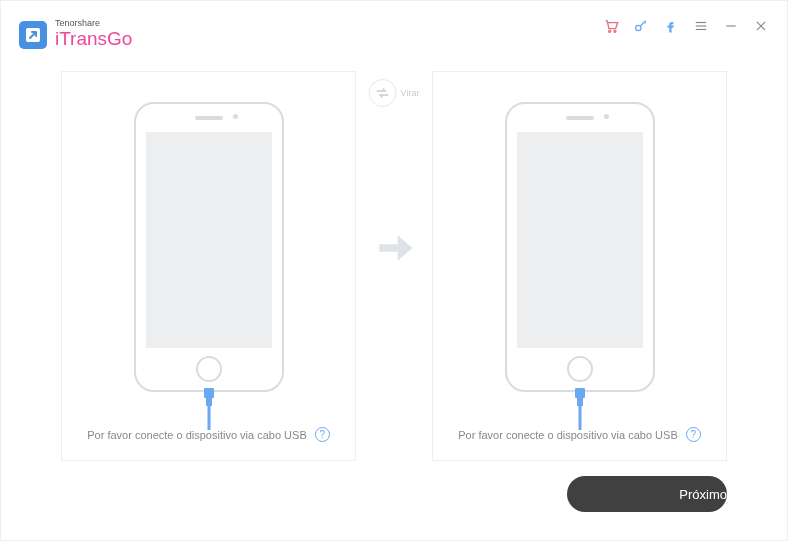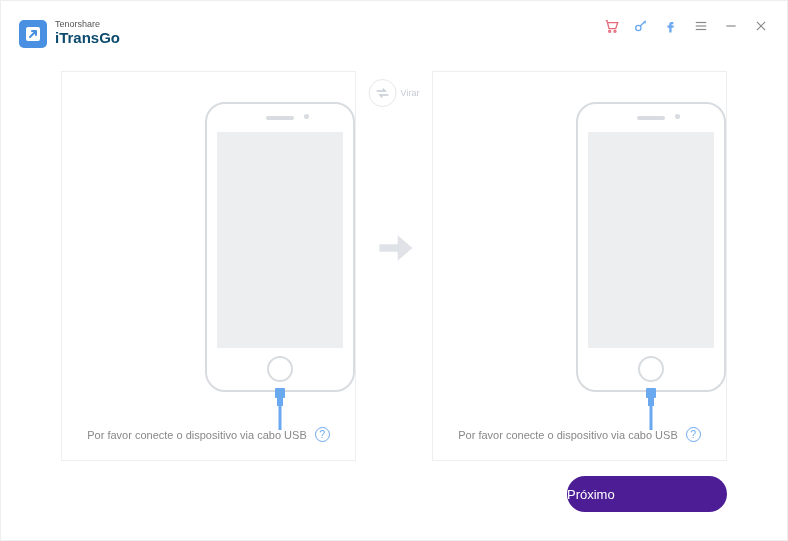--- a/index.html
+++ b/index.html
@@ -14,56 +14,56 @@
   }
   .header {
     height: 50px;
     display: flex;
     align-items: center;
     justify-content: space-between;
     padding: 0 18px;
   }
   .brand {
     display: flex;
-    align-items: flex-start;
+    align-items: flex-end;
     gap: 8px;
     margin-top: 16px;
   }
   .brand-icon {
     width: 28px;
     height: 28px;
     background: #4a90e2;
     border-radius: 5px;
     display: flex;
     align-items: center;
     justify-content: center;
   }
   .brand-text { line-height: 1.1; }
   .brand-text .small { font-size: 9px; color: #555; }
-  .brand-text .big { font-size: 15px; color: #0c4a6e; font-weight: 700; }
+  .brand-text .big { font-size: 19px; color: #ec4899; font-weight: 400; }
   .header-controls {
     display: flex;
     align-items: center;
     gap: 14px;
   }
   .hc-icon { cursor: pointer; display:flex; align-items:center; justify-content:center; width:16px; height:16px; }
   .main {
     position: relative;
     padding: 20px 60px 0 60px;
     display: flex;
     align-items: flex-start;
     justify-content: space-between;
   }
   .device-panel {
     width: 295px;
     height: 390px;
     border: 1px solid #eceef0;
     display: flex;
     flex-direction: column;
-    align-items: flex-end;
+    align-items: center;
     position: relative;
   }
   .phone {
     margin-top: 30px;
     width: 150px;
     height: 290px;
     position: relative;
   }
   .phone-body {
     width: 150px;
@@ -175,25 +175,25 @@
   .flip-label {
     font-size: 9px;
     color: #c5ccd4;
   }
   .next-btn {
     position: absolute;
     right: 60px;
     bottom: 28px;
     width: 160px;
     height: 36px;
-    background: #4c1d95;
+    background: #404040;
     border-radius: 18px;
     display: flex;
     align-items: center;
-    justify-content: flex-start;
+    justify-content: flex-end;
     color: #fff;
     font-size: 13px;
     cursor: pointer;
   }
 </style>
 </head>
 <body>
 
 <div class="header">
   <div class="brand">

